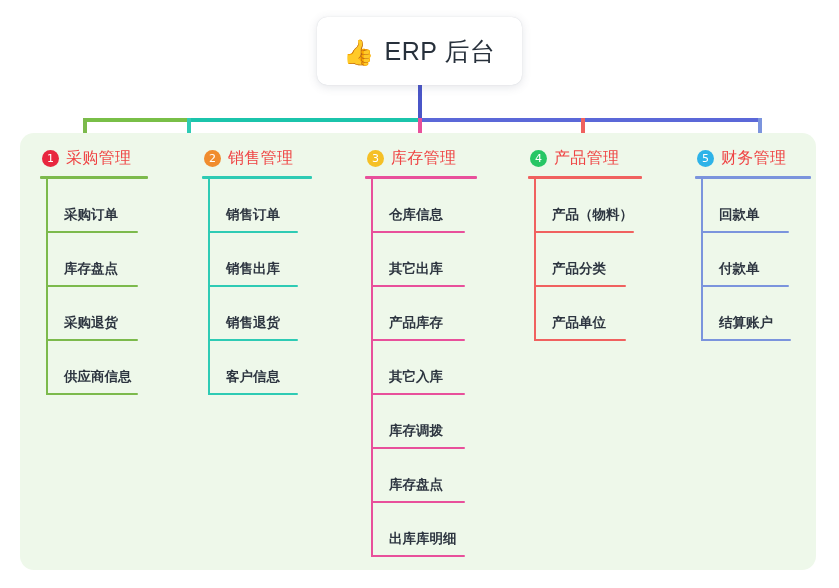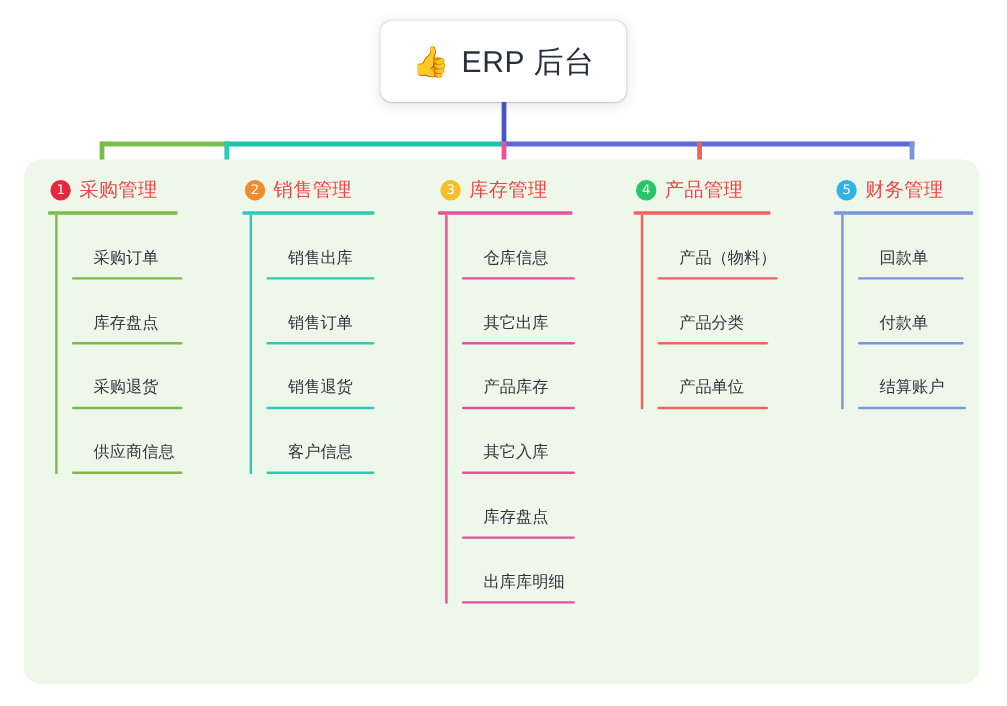--- a/index.html
+++ b/index.html
@@ -112,21 +112,22 @@
   .col-head-rule {
     height: 3px;
     margin-top: 6px;
     border-radius: 1px;
   }
 
   
   .items {
     position: relative;
     margin-left: 6px;
-    padding-left: 14px;
+    padding-left: 0;
+    font-weight: bold;
   }
   .spine {
     position: absolute;
     left: 0;
     top: 0;
     bottom: 0;
     width: 2px;
   }
   .item {
     position: relative;
@@ -207,28 +208,28 @@
       </div>
       <div class="column col-2">
         <div class="col-head">
           <span class="badge" style="background: rgb(240, 140, 46);">2</span>
           <span class="col-title">销售管理</span>
         </div>
         <div class="col-head-rule" style="background: rgb(46, 203, 180); width: 110px;"></div>
         <div class="items">
           <div class="spine" style="background: rgb(46, 203, 180);"></div>
           <div class="item">
+            <div class="item-label">销售订单</div>
+            <div class="item-rule" style="background: rgb(46, 203, 180); width: 90px;"></div>
+          </div>
+          <div class="item">
             <div class="item-label">销售出库</div>
             <div class="item-rule" style="background: rgb(46, 203, 180); width: 90px;"></div>
           </div>
           <div class="item">
-            <div class="item-label">销售订单</div>
-            <div class="item-rule" style="background: rgb(46, 203, 180); width: 90px;"></div>
-          </div>
-          <div class="item">
             <div class="item-label">销售退货</div>
             <div class="item-rule" style="background: rgb(46, 203, 180); width: 90px;"></div>
           </div>
           <div class="item">
             <div class="item-label">客户信息</div>
             <div class="item-rule" style="background: rgb(46, 203, 180); width: 90px;"></div>
           </div>
         </div>
       </div>
       <div class="column col-3">
@@ -249,20 +250,24 @@
           </div>
           <div class="item">
             <div class="item-label">产品库存</div>
             <div class="item-rule" style="background: rgb(232, 80, 155); width: 94px;"></div>
           </div>
           <div class="item">
             <div class="item-label">其它入库</div>
             <div class="item-rule" style="background: rgb(232, 80, 155); width: 94px;"></div>
           </div>
           <div class="item">
+            <div class="item-label">库存调拨</div>
+            <div class="item-rule" style="background: rgb(232, 80, 155); width: 94px;"></div>
+          </div>
+          <div class="item">
             <div class="item-label">库存盘点</div>
             <div class="item-rule" style="background: rgb(232, 80, 155); width: 94px;"></div>
           </div>
           <div class="item">
             <div class="item-label">出库库明细</div>
             <div class="item-rule" style="background: rgb(232, 80, 155); width: 94px;"></div>
           </div>
         </div>
       </div>
       <div class="column col-4">

